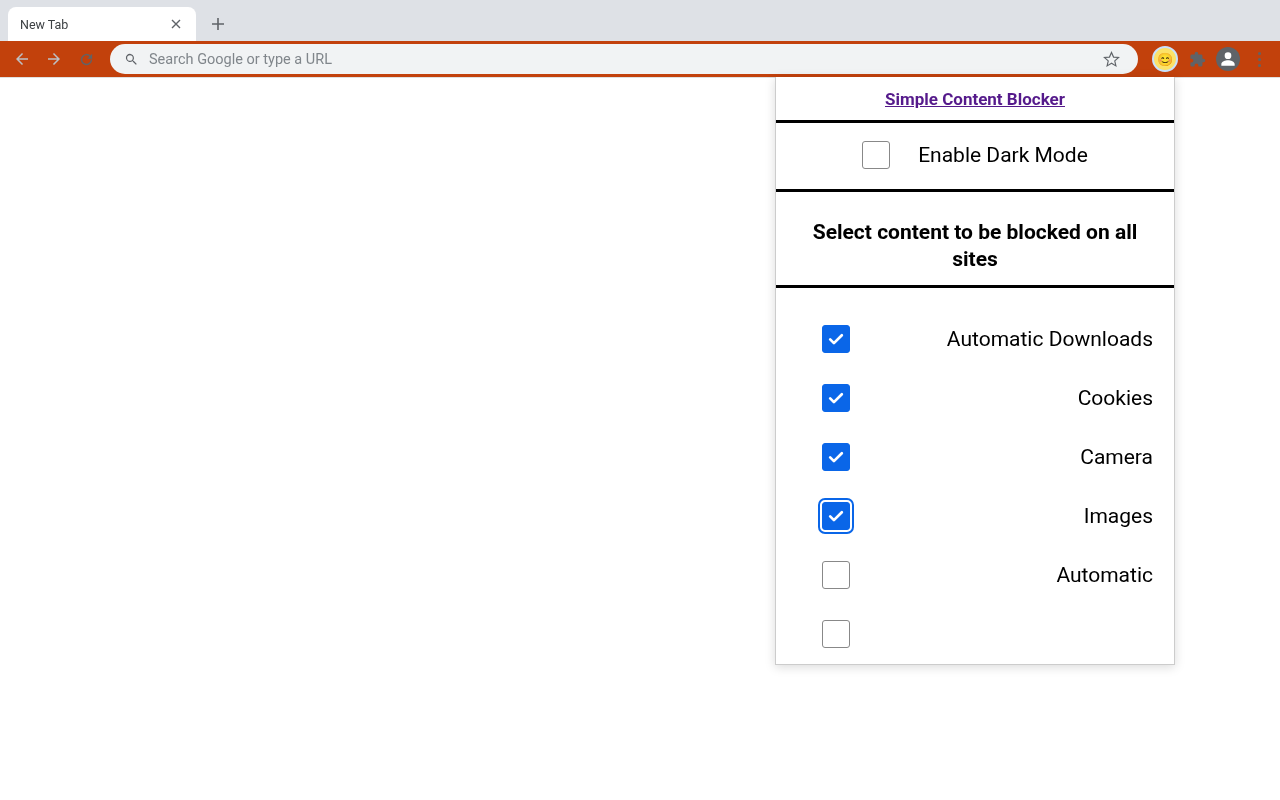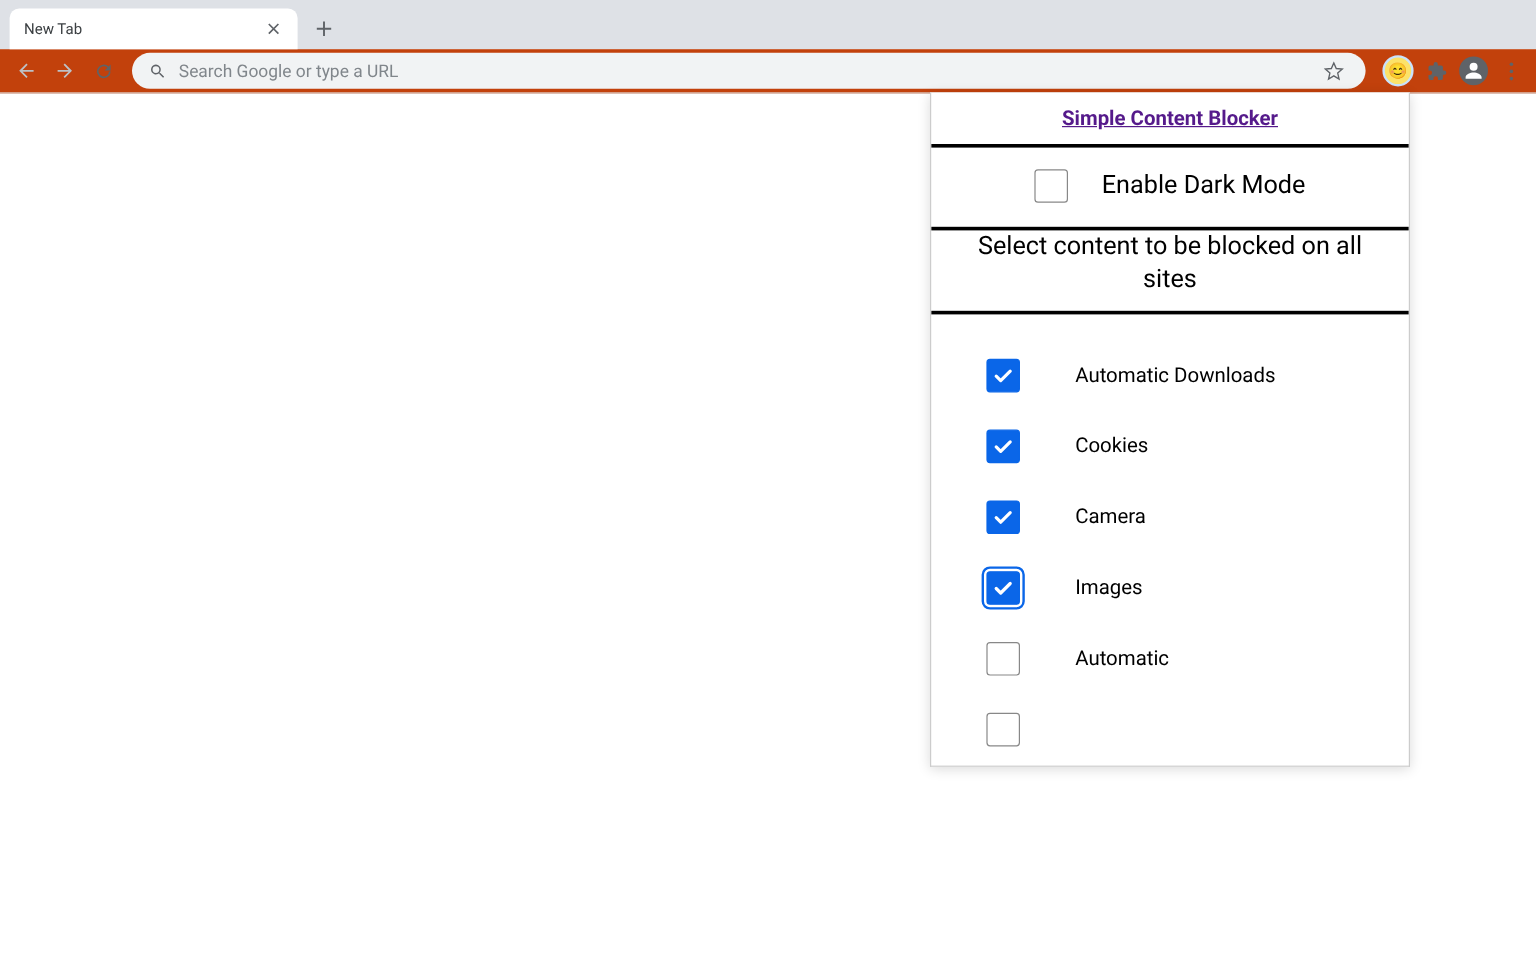--- a/index.html
+++ b/index.html
@@ -15,21 +15,21 @@
       background: #dee1e6;
       height: 41px;
       display: flex;
       align-items: flex-end;
       padding-left: 8px;
     }
     .tab {
       background: #fff;
       border-radius: 8px 8px 0 0;
       height: 34px;
-      width: 240px;
+      width: 188px;
       display: flex;
       align-items: center;
       padding: 0 12px;
       font-size: 12.5px;
       color: #3c4043;
       position: relative;
     }
     .tab-title { flex: 1; }
     .tab-close {
       width: 16px; height: 16px;
@@ -136,39 +136,39 @@
       padding: 18px 0 20px;
       gap: 28px;
     }
     .dark-mode-label {
       font-size: 21px;
       color: #000;
     }
     .section-heading {
       text-align: center;
       font-size: 21px;
-      font-weight: 400;
-      padding: 1px 26px 12px;
+      font-weight: 700;
+      padding: 27px 26px 12px;
       line-height: 1.28;
     }
     .block-list { padding: 22px 0 0; }
     .block-row {
       display: flex;
       align-items: center;
       padding: 15px 0 16px;
     }
     .block-row .cb-wrap {
       width: 120px;
       display:flex;
       justify-content: center;
     }
     .block-row .label {
       flex: 1;
-      text-align: left;
-      font-size: 17px;
+      text-align: right;
+      font-size: 21px;
       padding-right: 21px;
     }
     .checkbox {
       width: 28px; height: 28px;
       border: 1.5px solid #888;
       border-radius: 3px;
       background: #fff;
       display:flex; align-items:center; justify-content:center;
       cursor: pointer;
     }

